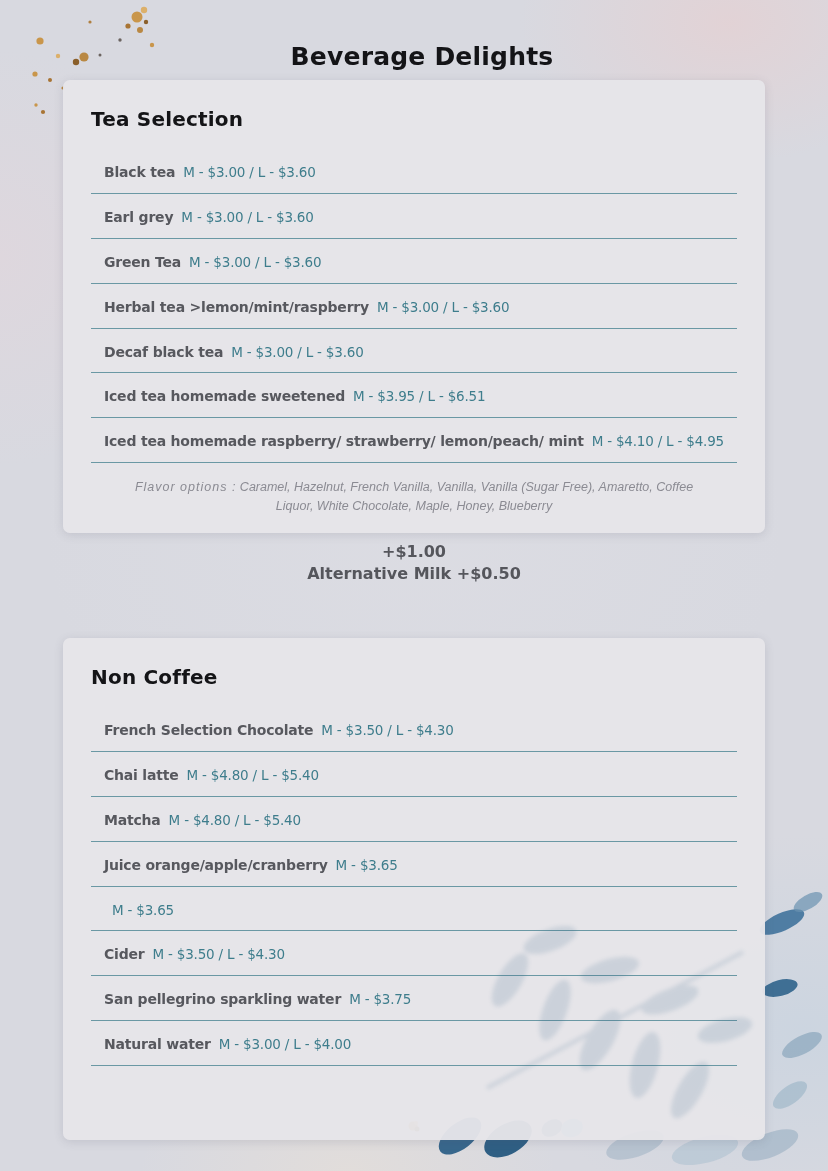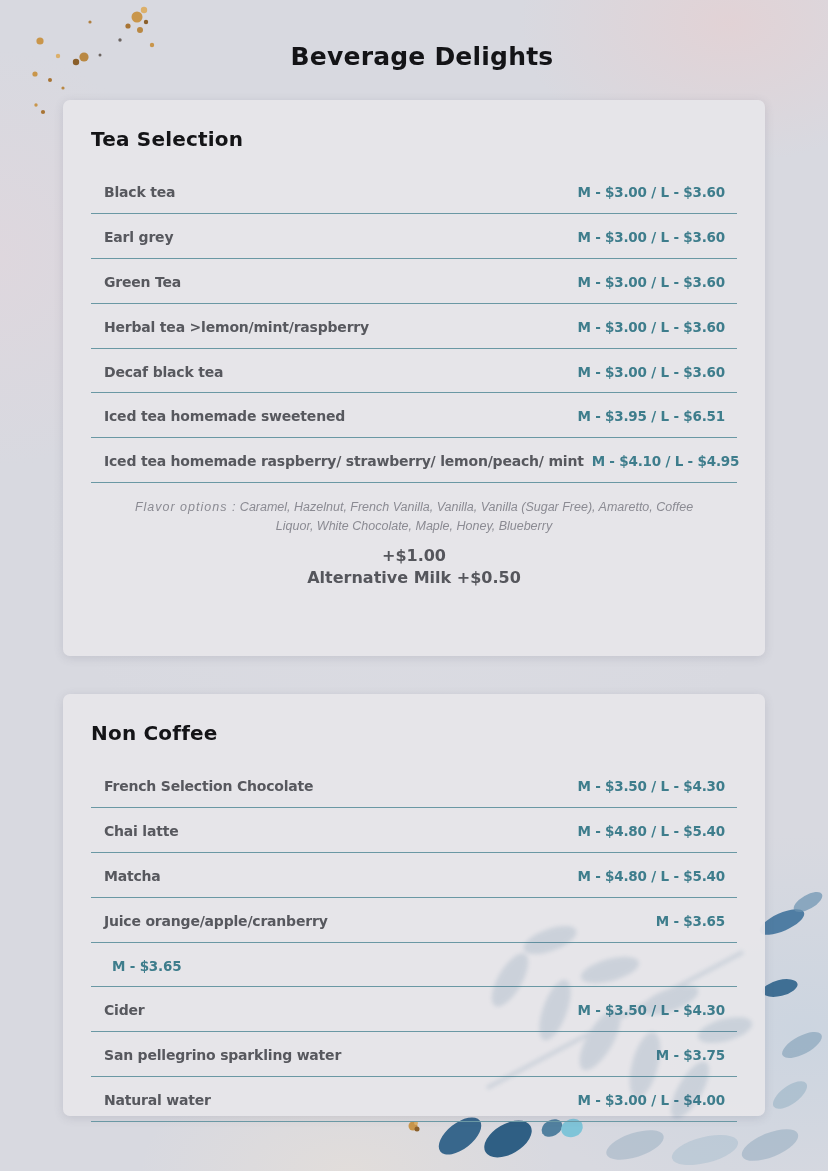--- a/index.html
+++ b/index.html
@@ -28,50 +28,50 @@
     text-align:center; font-size:25px; font-weight:bold;
     color:var(--heading); letter-spacing:0.2px; z-index:2;
   }
   .card{
     position:absolute; left:63px; width:702px;
     background:var(--card-bg);
     border-radius:7px;
     box-shadow:0 2px 10px rgba(80,80,100,0.16);
     z-index:2;
   }
-  .card-tea{top:100px; height:556px;}
-  .card-noncoffee{top:694px; height:422px;}
+  .card-tea{top:80px; height:453px;}
+  .card-noncoffee{top:638px; height:502px;}
   .section-title{
     margin:27px 0 0 28px; font-size:20px; font-weight:bold;
     color:var(--heading); letter-spacing:0.2px;
   }
   .rows{margin:18px 28px 0 28px;}
   .row{
-    display:flex; justify-content:space-between; align-items:center;
+    display:flex; align-items:center;
     height:44.9px; border-bottom:1px solid var(--divider);
     padding:6px 12px 4px 13px;
   }
   .row-name{
     font-size:14px; font-weight:bold; color:var(--item);
     letter-spacing:-0.2px; white-space:nowrap;
   }
   .row-price{
-    font-size:13.5px; font-weight:bold; color:var(--teal);
+    font-size:13.5px; font-weight:normal; color:var(--teal);
     letter-spacing:-0.2px; white-space:nowrap; flex-shrink:0; margin-left:8px;
   }
   .flavor-note{
     margin-top:15px; text-align:center;
     font-family:"Liberation Sans","DejaVu Sans",sans-serif;
     font-size:12.5px; line-height:19px; color:var(--flavor);
     padding:0 70px;
     font-style:italic;
   }
   .flavor-label{letter-spacing:1px;}
   .surcharge{
-    margin-top:10px; text-align:center;
+    margin-top:26px; text-align:center;
     font-size:16px; font-weight:bold; color:#55565C;
   }
   .alt-milk{
     margin-top:3px; text-align:center;
     font-size:16px; font-weight:bold; color:#55565C;
   }
   .gold-flecks{position:absolute; left:20px; top:0; z-index:1;}
   .gold-fleck-bottom{position:absolute; left:405px; top:1117px; z-index:1;}
   .leaf-decoration{position:absolute; left:430px; top:860px; z-index:1;}
   .leaf-shadow-overlay{

